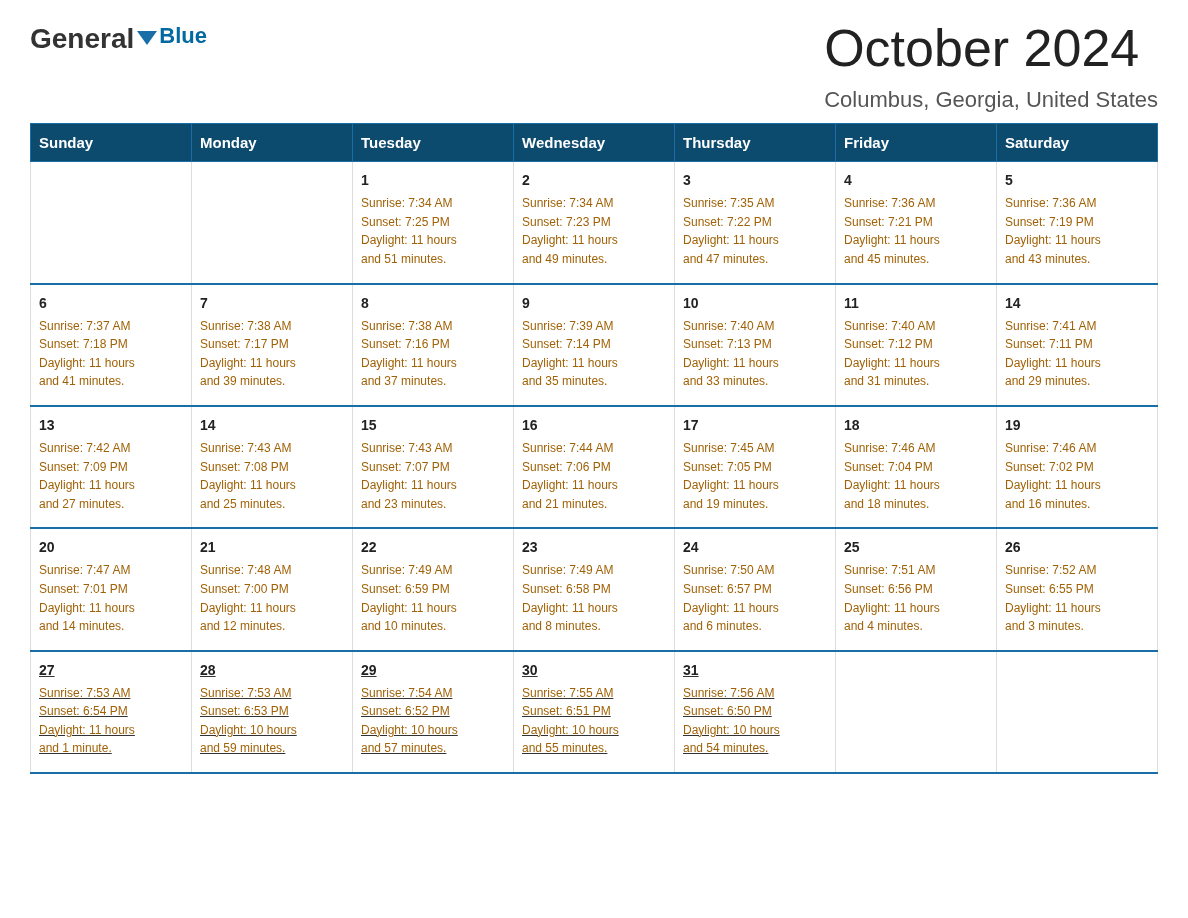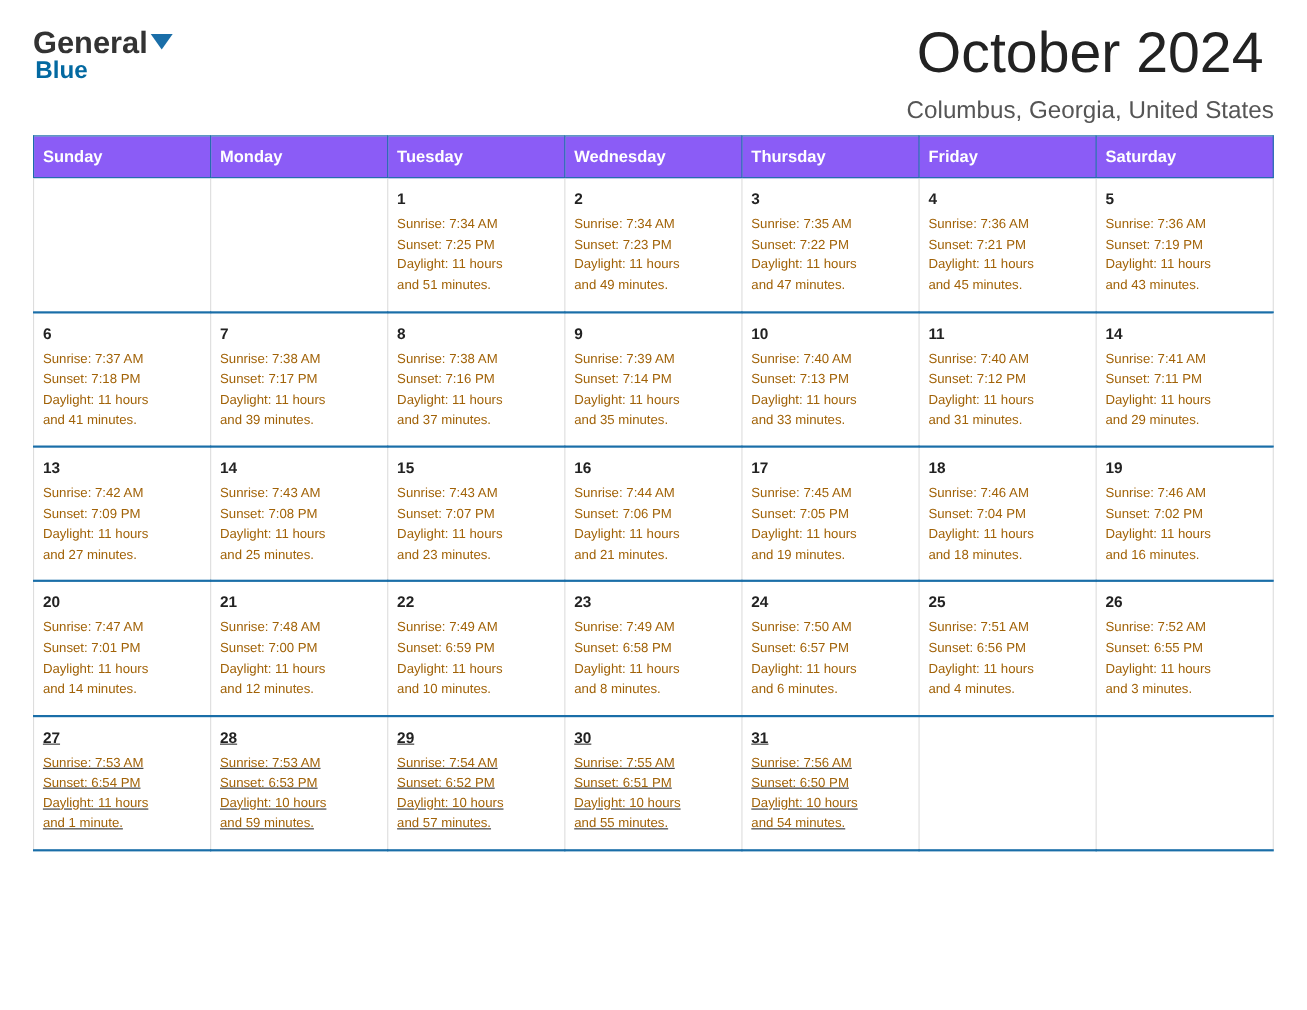--- a/index.html
+++ b/index.html
@@ -12,21 +12,21 @@
       padding: 20px 30px 30px 30px;
     }
     .header {
       display: flex;
       justify-content: space-between;
       align-items: flex-start;
       margin-bottom: 10px;
     }
     .logo {
       display: flex;
-      flex-direction: column;
+      flex-direction: row;
       align-items: flex-start;
       margin-top: 5px;
     }
     .logo-general {
       font-size: 28px;
       font-weight: bold;
       color: #333;
       line-height: 1;
       display: flex;
       align-items: center;
@@ -42,40 +42,40 @@
       margin-bottom: 2px;
     }
     .logo-blue {
       color: #0369a1;
       font-size: 22px;
       font-weight: bold;
       margin-top: -2px;
       margin-left: 2px;
     }
     .title-section {
-      text-align: center;
+      text-align: left;
     }
     .month-title {
       font-size: 52px;
       font-weight: normal;
       color: #222;
       line-height: 1.1;
     }
     .location {
       font-size: 22px;
       color: #555;
       margin-top: 10px;
     }
     .calendar {
       width: 100%;
       border-collapse: collapse;
       margin-top: 8px;
     }
     .calendar thead tr {
-      background-color: #8b5cf6;
+      background-color: #0c4a6e;
       color: #fff;
     }
     .calendar thead th {
       padding: 10px 8px;
       font-size: 15px;
       font-weight: bold;
       text-align: left;
       border: 1px solid #1a6ea8;
     }
     .calendar tbody tr {

